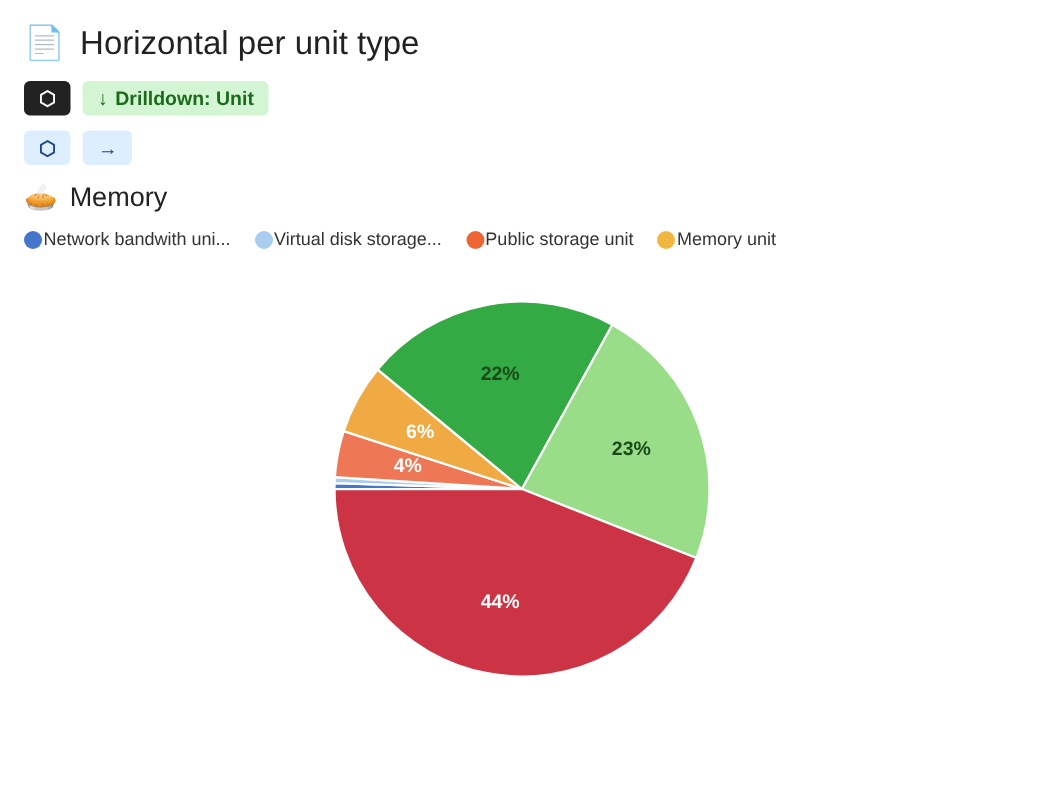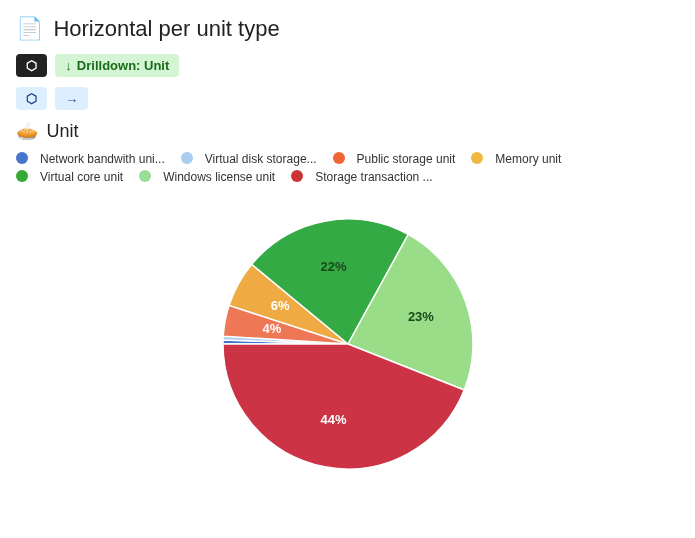--- a/index.html
+++ b/index.html
@@ -64,22 +64,22 @@
     .legend {
       display: flex;
       flex-wrap: wrap;
       gap: 4px 20px;
       margin-bottom: 10px;
       font-size: 12px;
       color: #333;
     }
     .legend-item {
       display: flex;
-      align-items: flex-start;
-      gap: 12px;
+      align-items: flex-end;
+      gap: 1px;
     }
     .legend-dot {
       width: 12px;
       height: 12px;
       border-radius: 50%;
       flex-shrink: 0;
     }
     .chart-area {
       display: flex;
       justify-content: center;
@@ -112,54 +112,40 @@
   <span class="badge badge-blue">
     <span>⬡</span>
   </span>
   <span class="badge badge-arrow">
     <span>→</span>
   </span>
 </div>
 
 <div class="section-title">
   <span>🥧</span>
-  <span>Unit</span>
+  <span>Memory</span>
 </div>
 
 <div class="legend" id="legend-container">
 <div style="display: flex; gap: 16px; flex-wrap: wrap; width: 100%;">
       <div class="legend-item">
         <span class="legend-dot" style="background: rgb(68, 119, 204);"></span>
         <span>Network bandwith uni...</span>
       </div>
       <div class="legend-item">
         <span class="legend-dot" style="background: rgb(170, 204, 238);"></span>
         <span>Virtual disk storage...</span>
       </div>
       <div class="legend-item">
         <span class="legend-dot" style="background: rgb(238, 102, 51);"></span>
         <span>Public storage unit</span>
       </div>
       <div class="legend-item">
         <span class="legend-dot" style="background: rgb(240, 184, 64);"></span>
         <span>Memory unit</span>
-      </div>
-    </div>
-    <div style="display: flex; gap: 16px; flex-wrap: wrap; width: 100%;">
-      <div class="legend-item">
-        <span class="legend-dot" style="background: rgb(51, 170, 51);"></span>
-        <span>Virtual core unit</span>
-      </div>
-      <div class="legend-item">
-        <span class="legend-dot" style="background: rgb(153, 221, 153);"></span>
-        <span>Windows license unit</span>
-      </div>
-      <div class="legend-item">
-        <span class="legend-dot" style="background: rgb(204, 51, 51);"></span>
-        <span>Storage transaction ...</span>
       </div>
     </div>
   </div>
 
 <div class="chart-area">
   <svg id="pie-chart" width="340" height="290" viewBox="0 0 340 290">
       <path d="M 170 150 L 45 149.99999999999997 A 125 125 0 0 1 45.06167995428355 146.07365511523398 Z" fill="#4477cc" stroke="#fff" stroke-width="1.5"></path>
       <path d="M 170 150 L 45.06167995428355 146.07365511523398 A 125 125 0 0 1 45.246658946466056 142.1511850588358 Z" fill="#aaccee" stroke="#fff" stroke-width="1.5"></path>
       <path d="M 170 150 L 45.246658946466056 142.1511850588358 A 125 125 0 0 1 51.11793546310581 111.37287570313157 Z" fill="#ee7755" stroke="#fff" stroke-width="1.5"></path>
       <text x="93.87273806852663" y="135.47794811960634" text-anchor="middle" dominant-baseline="middle" font-size="13" font-weight="bold" fill="#fff">4%</text>

